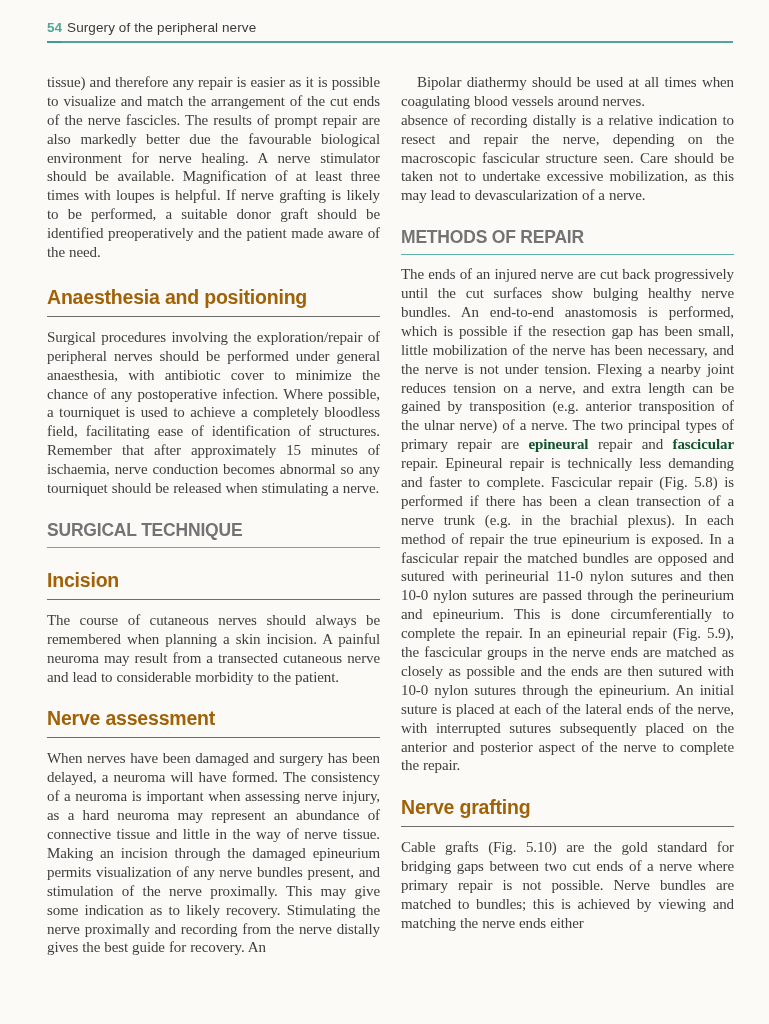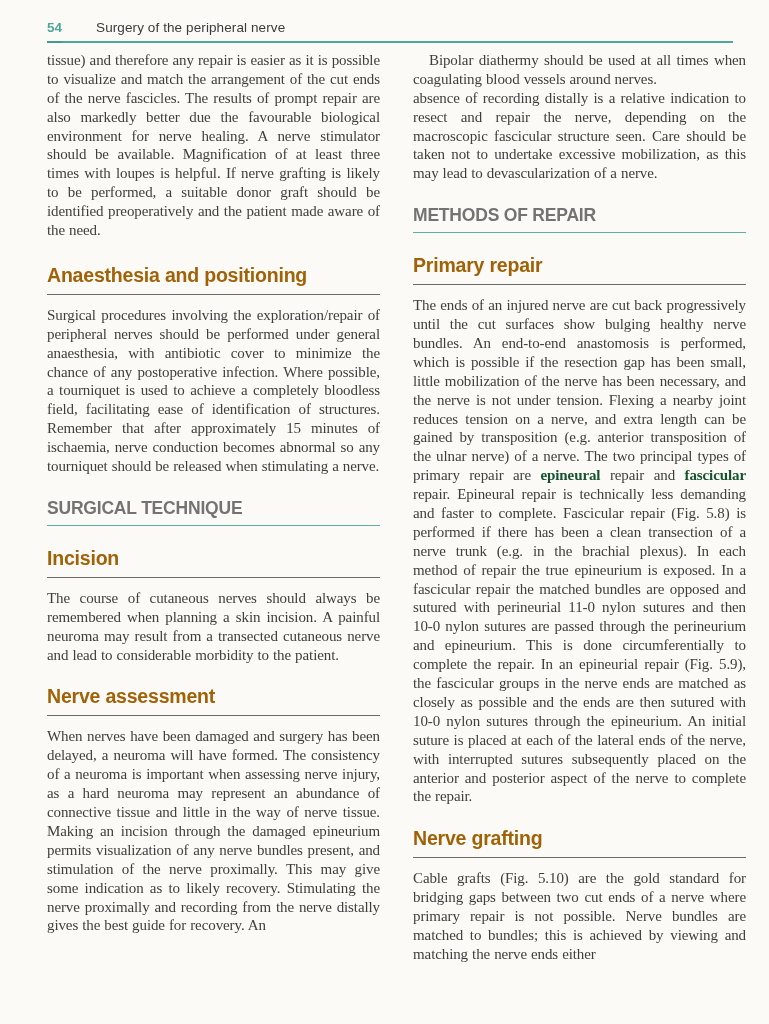--- a/index.html
+++ b/index.html
@@ -13,21 +13,21 @@
     width: 769px; height: 1024px;
     background: #fbfaf7;
     overflow: hidden;
     box-sizing: border-box;
     padding: 20px 36px 0 47px;
   }
   
   .running-head {
     display: flex;
     align-items: baseline;
-    gap: 34px;
+    gap: 5px;
     border-bottom: 2px solid #4fa79a;
     padding-bottom: 6px;
     font-family: "Liberation Sans", sans-serif;
   }
   .pagenum {
     color: #4fa79a;
     font-weight: bold;
     font-size: 13.5px;
     border-bottom: 2px solid #3f9c8f;
     padding-bottom: 6px;
@@ -36,22 +36,22 @@
   .runtitle {
     color: #3d3b39;
     font-size: 13.5px;
     font-weight: 500;
     letter-spacing: 0.1px;
     text-align: center;
   }
   
   .columns {
     display: flex;
-    gap: 33px;
-    margin-top: 8px;
+    gap: 21px;
+    margin-top: 30px;
   }
   .col {
     width: 333px;
     flex: 0 0 333px;
   }
   
   .body-p {
     margin: 0;
     color: #403e3c;
     font-size: 15px;
@@ -112,21 +112,20 @@
       <h2 class="sub-heading">Nerve assessment</h2>
       <p class="body-p">When nerves have been damaged and surgery has been delayed, a neuroma will have formed. The consistency of a neuroma is important when assessing nerve injury, as a hard neuroma may represent an abundance of connective tissue and little in the way of nerve tissue. Making an incision through the damaged epineurium permits visualization of any nerve bundles present, and stimulation of the nerve proximally. This may give some indication as to likely recovery. Stimulating the nerve proximally and recording from the nerve distally gives the best guide for recovery. An</p>
     </div>
 
     <div class="col">
       <p class="body-p indent">Bipolar diathermy should be used at all times when coagulating blood vessels around nerves.</p>
       <p class="body-p">absence of recording distally is a relative indication to resect and repair the nerve, depending on the macroscopic fascicular structure seen. Care should be taken not to undertake excessive mobilization, as this may lead to devascularization of a nerve.</p>
 
       <h1 class="section-heading">METHODS OF REPAIR</h1>
 
-      <h2 class="sub-heading">Primary repair</h2>
       <p class="body-p"><span>The ends of an injured nerve are cut back progressively until the cut surfaces show bulging healthy nerve bundles. An end-to-end anastomosis is performed, which is possible if the resection gap has been small, little mobilization of the nerve has been necessary, and the nerve is not under tension. Flexing a nearby joint reduces tension on a nerve, and extra length can be gained by transposition (e.g. anterior transposition of the ulnar nerve) of a nerve. The two principal types of primary repair are </span><b>epineural</b><span> repair and </span><b>fascicular</b><span> repair. Epineural repair is technically less demanding and faster to complete. Fascicular repair (Fig. 5.8) is performed if there has been a clean transection of a nerve trunk (e.g. in the brachial plexus). In each method of repair the true epineurium is exposed. In a fascicular repair the matched bundles are opposed and sutured with perineurial 11-0 nylon sutures and then 10-0 nylon sutures are passed through the perineurium and epineurium. This is done circumferentially to complete the repair. In an epineurial repair (Fig. 5.9), the fascicular groups in the nerve ends are matched as closely as possible and the ends are then sutured with 10-0 nylon sutures through the epineurium. An initial suture is placed at each of the lateral ends of the nerve, with interrupted sutures subsequently placed on the anterior and posterior aspect of the nerve to complete the repair.</span></p>
 
       <h2 class="sub-heading">Nerve grafting</h2>
       <p class="body-p">Cable grafts (Fig. 5.10) are the gold standard for bridging gaps between two cut ends of a nerve where primary repair is not possible. Nerve bundles are matched to bundles; this is achieved by viewing and matching the nerve ends either</p>
     </div>
 
   </div>
 </div>
 
 </body></html>

